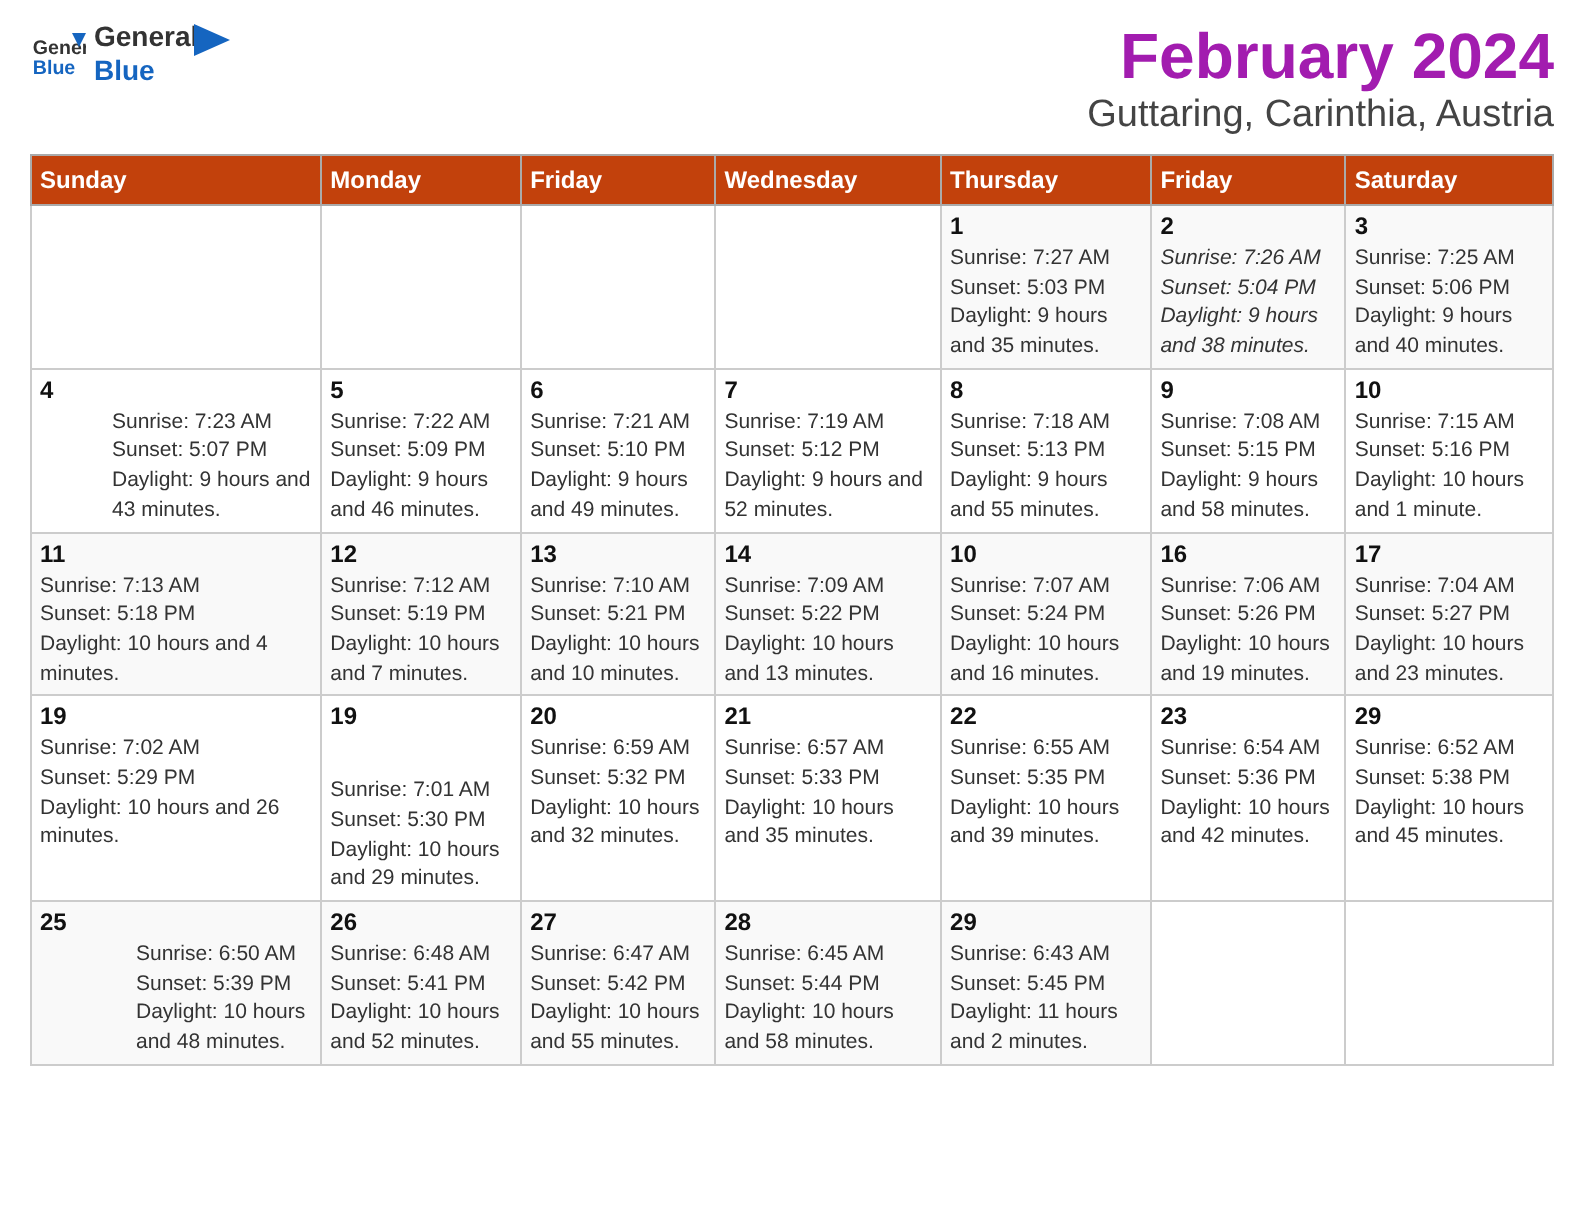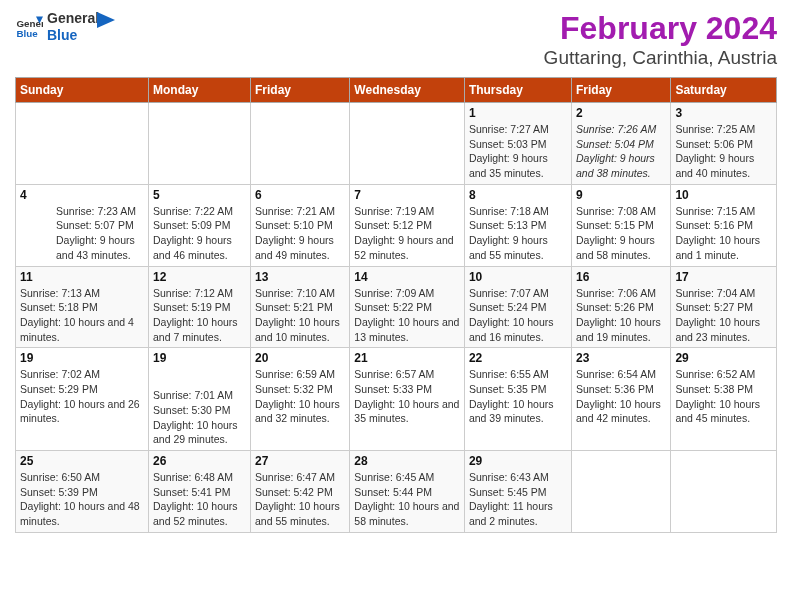--- a/index.html
+++ b/index.html
@@ -270,21 +270,21 @@
         <td>
           <div class="day-num">29</div>
           <div class="day-detail" style="white-space: pre-line;">Sunrise: 6:52 AM
 Sunset: 5:38 PM
 Daylight: 10 hours and 45 minutes.</div>
         </td>
       </tr>
       <tr>
         <td>
           <div class="day-num">25</div>
-          <div class="day-detail" style="white-space: pre-line;">Sunrise: 6:50 AM
+          <div class="day-detail" style="white-space: pre-line; margin-left: 48px;">Sunrise: 6:50 AM
 Sunset: 5:39 PM
 Daylight: 10 hours and 48 minutes.</div>
         </td>
         <td>
           <div class="day-num">26</div>
           <div class="day-detail" style="white-space: pre-line;">Sunrise: 6:48 AM
 Sunset: 5:41 PM
 Daylight: 10 hours and 52 minutes.</div>
         </td>
         <td>

